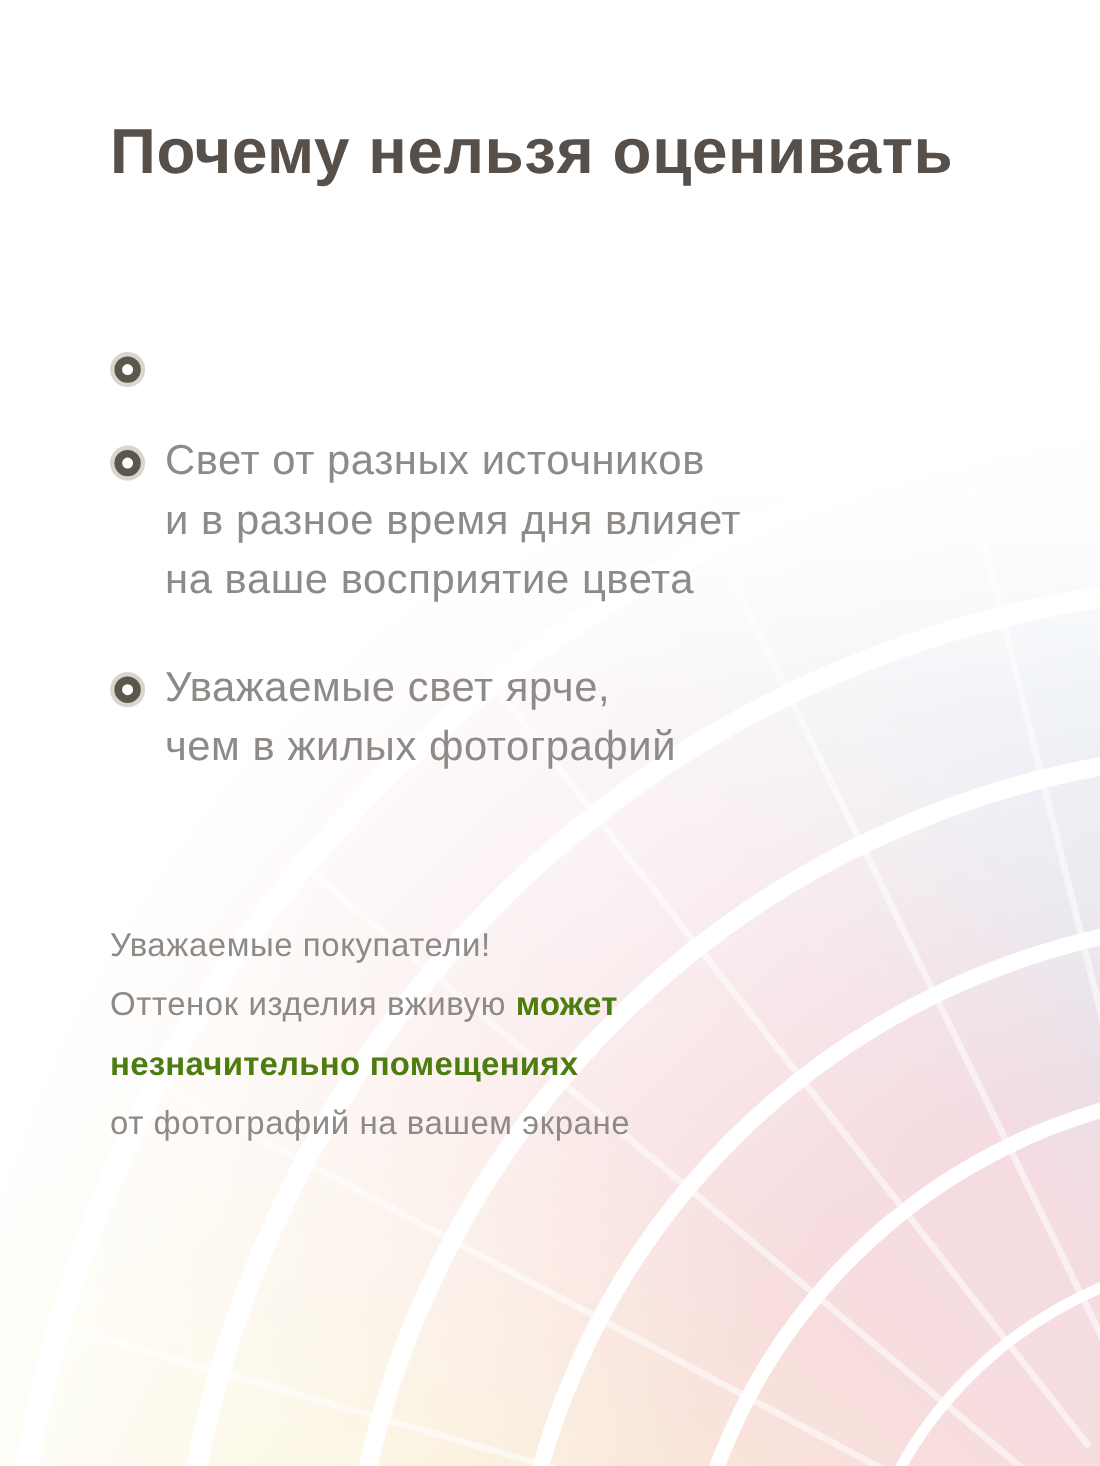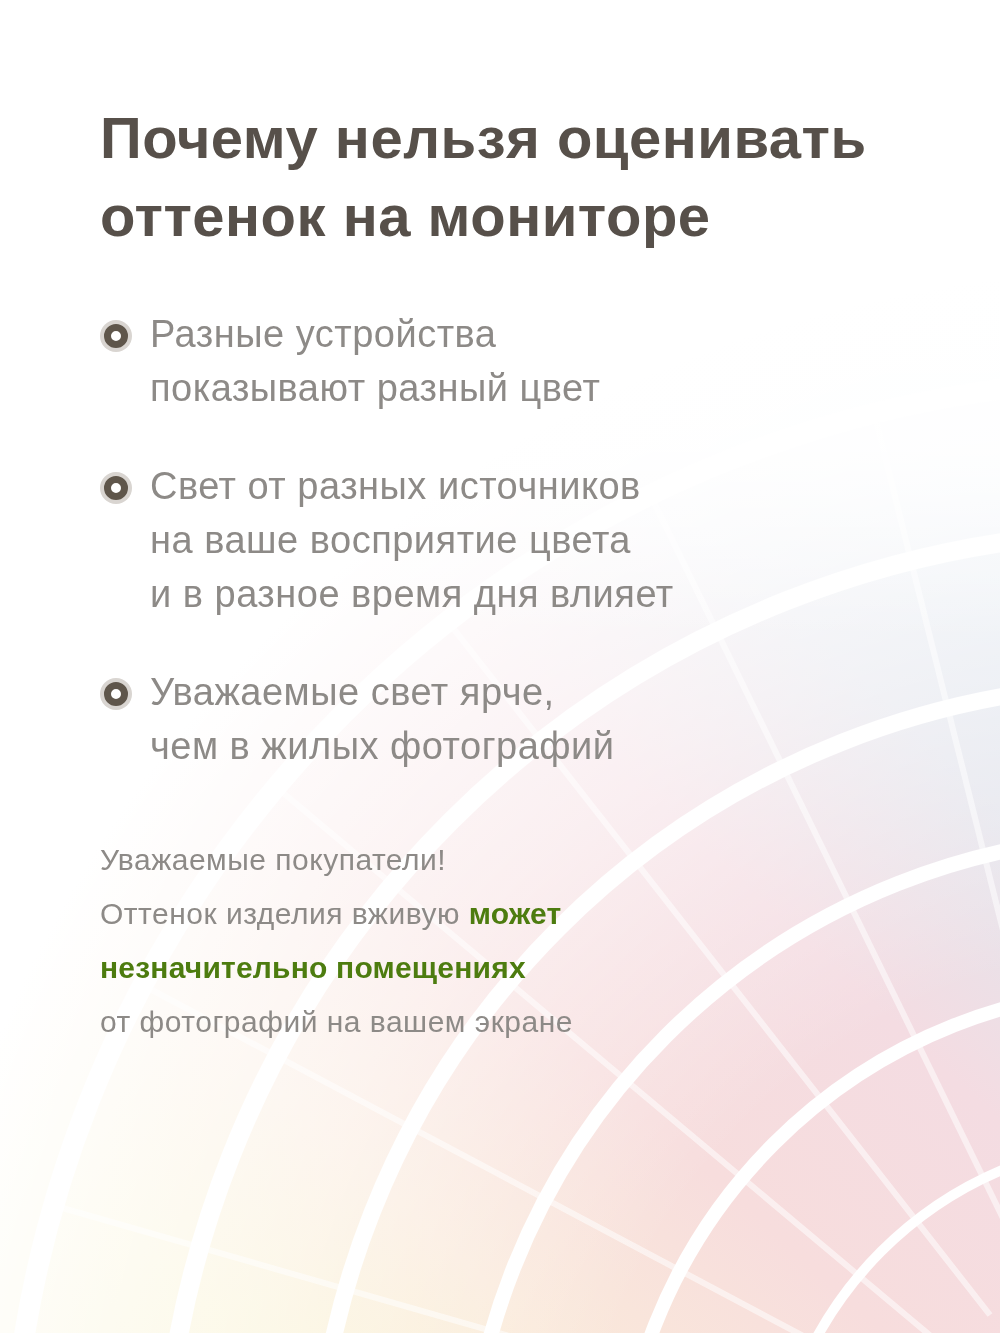--- a/index.html
+++ b/index.html
@@ -126,37 +126,32 @@
       <line x1="1087" y1="1268" x2="872" y2="404"></line>
       <line x1="1132" y1="1261" x2="1070" y2="372"></line>
     </g>
 
     <rect x="0" y="0" width="1000" height="1333" fill="url(#fanFade)"></rect>
     <rect x="0" y="0" width="1000" height="640" fill="url(#topFade)"></rect>
   </svg>
 
   <h1 class="page-title">
     <span class="title-line">Почему нельзя оценивать</span>
-    <span class="title-line">оттенок на мониторе</span>
   </h1>
 
   <ul class="reasons-list">
     <li class="reason-item">
       <span class="ring-bullet"></span>
-      <span class="reason-text">
-        <span class="text-line">Разные устройства</span>
-        <span class="text-line">показывают разный цвет</span>
-      </span>
     </li>
     <li class="reason-item">
       <span class="ring-bullet"></span>
       <span class="reason-text">
         <span class="text-line">Свет от разных источников</span>
+        <span class="text-line">и в разное время дня влияет</span>
         <span class="text-line">на ваше восприятие цвета</span>
-        <span class="text-line">и в разное время дня влияет</span>
       </span>
     </li>
     <li class="reason-item">
       <span class="ring-bullet"></span>
       <span class="reason-text">
         <span class="text-line">Уважаемые свет ярче,</span>
         <span class="text-line">чем в жилых фотографий</span>
       </span>
     </li>
   </ul>

